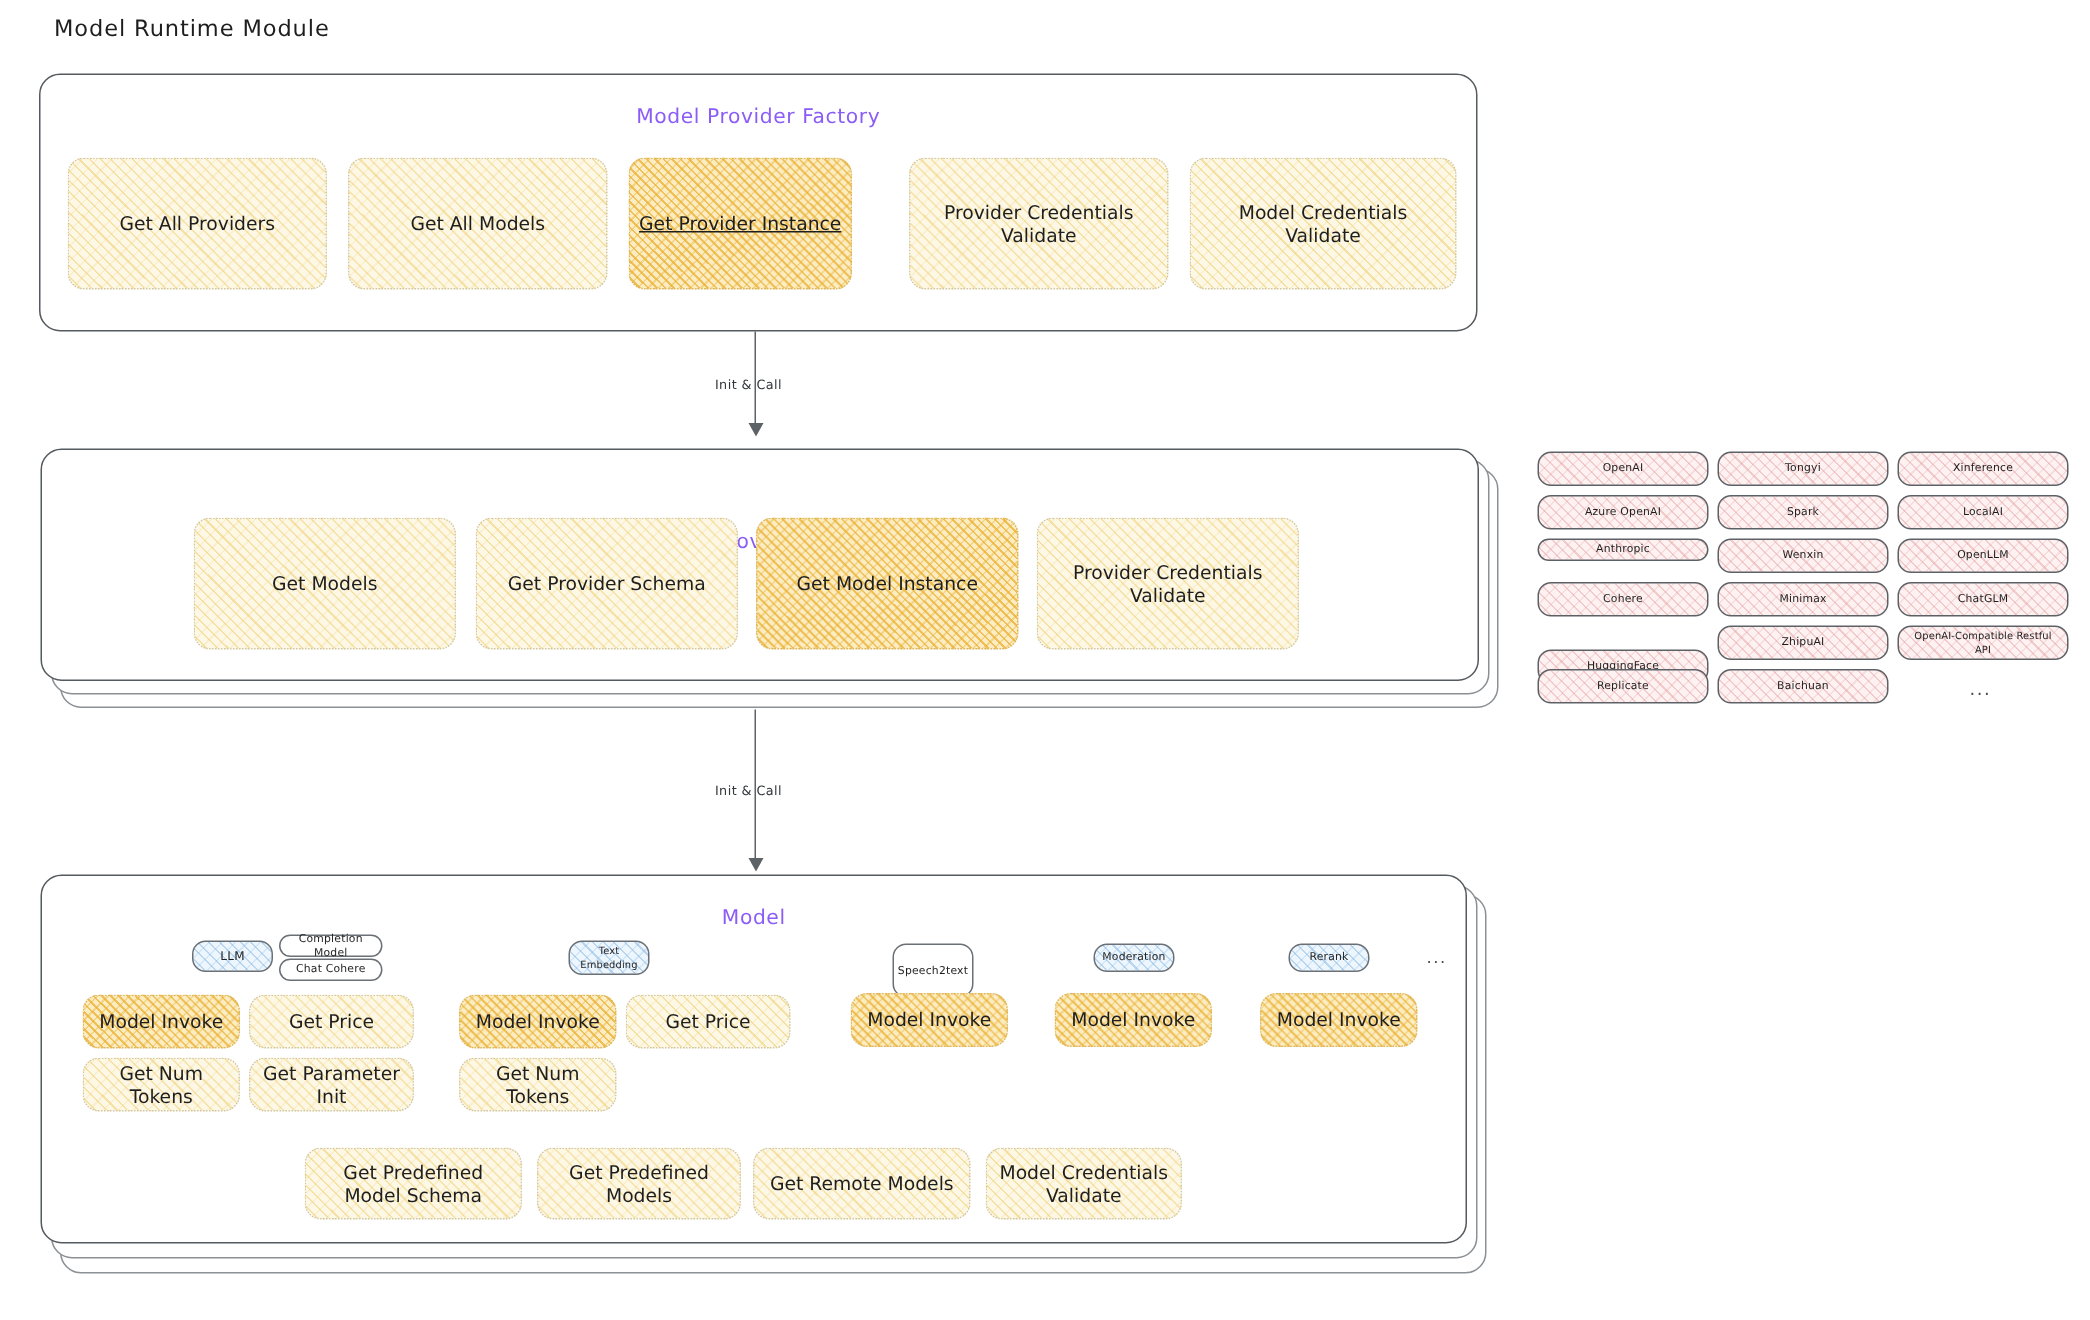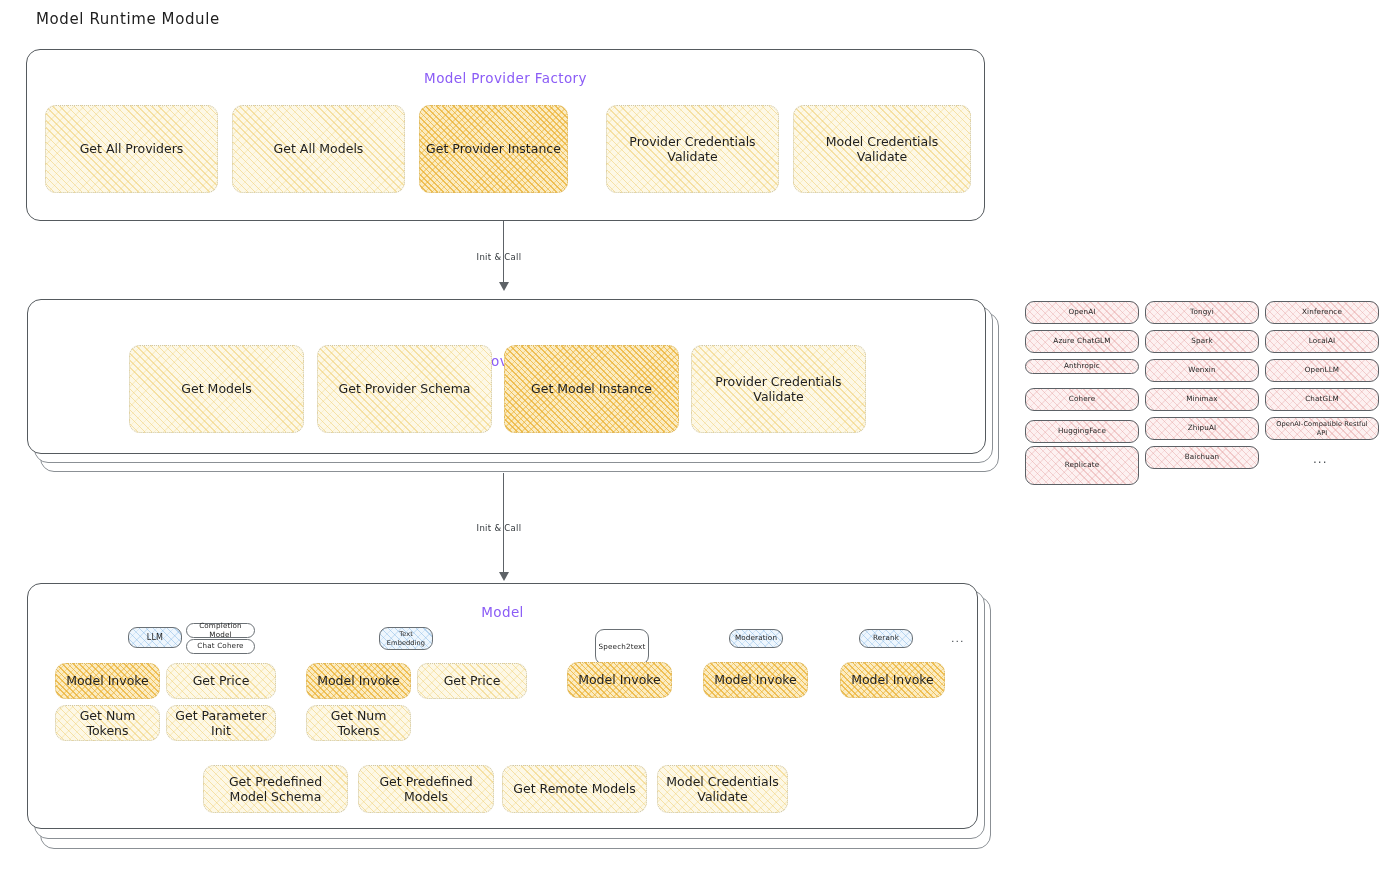--- a/index.html
+++ b/index.html
@@ -120,44 +120,44 @@
 <div class="canvas">
 
   <div id="page-title">Model Runtime Module</div>
 
   <div class="card" style="left:26px;top:49px;width:959px;height:172px;">
   </div>
   <div class="card-title" style="left:26px;top:70px;width:959px;">Model Provider Factory</div>
 
   <div class="hbox fill-cream t12" style="left:45px;top:105px;width:173px;height:88px;">Get All Providers</div>
   <div class="hbox fill-cream t12" style="left:232px;top:105px;width:173px;height:88px;">Get All Models</div>
-  <div class="hbox fill-amber t12" style="left:419px;top:105px;width:149px;height:88px;">Get Provider Instance</div>
+  <div class="hbox fill-amber t12" style="left:419px;top:105px;width:149px;height:88px;text-decoration:underline;">Get Provider Instance</div>
   <div class="hbox fill-cream t12" style="left:606px;top:105px;width:173px;height:88px;">Provider Credentials Validate</div>
   <div class="hbox fill-cream t12" style="left:793px;top:105px;width:178px;height:88px;">Model Credentials Validate</div>
 
   <div class="arrow-line" style="left:503px;top:221px;height:63px;"></div>
   <div class="arrow-head" style="left:499px;top:282px;"></div>
   <div class="arrow-label" style="left:499px;top:252px;">Init &amp; Call</div>
 
   <div class="card-shadow" style="left:40px;top:312px;width:959px;height:160px;"></div>
   <div class="card-shadow" style="left:34px;top:306px;width:959px;height:157px;"></div>
   <div class="card" style="left:27px;top:299px;width:959px;height:155px;"></div>
   <div class="card-title" style="left:27px;top:321px;width:959px;margin-top:32px;">Provider</div>
 
   <div class="hbox fill-cream t12" style="left:129px;top:345px;width:175px;height:88px;">Get Models</div>
   <div class="hbox fill-cream t12" style="left:317px;top:345px;width:175px;height:88px;">Get Provider Schema</div>
   <div class="hbox fill-amber t12" style="left:504px;top:345px;width:175px;height:88px;">Get Model Instance</div>
   <div class="hbox fill-cream t12" style="left:691px;top:345px;width:175px;height:88px;">Provider Credentials Validate</div>
 
   <div class="hbox fill-rose t7" style="left:1025px;top:301px;width:114px;height:23px;">OpenAI</div>
-  <div class="hbox fill-rose t7" style="left:1025px;top:330px;width:114px;height:23px;">Azure ChatGLM</div>
+  <div class="hbox fill-rose t7" style="left:1025px;top:330px;width:114px;height:23px;">Azure OpenAI</div>
   <div class="hbox fill-rose t7" style="left:1025px;top:359px;width:114px;height:15px;">Anthropic</div>
   <div class="hbox fill-rose t7" style="left:1025px;top:388px;width:114px;height:23px;">Cohere</div>
-  <div class="hbox fill-rose t7" style="left:1025px;top:420px;width:114px;height:23px;">HuggingFace</div>
-  <div class="hbox fill-rose t7" style="left:1025px;top:446px;width:114px;height:39px;">Replicate</div>
+  <div class="hbox fill-rose t7" style="left:1025px;top:433px;width:114px;height:23px;">HuggingFace</div>
+  <div class="hbox fill-rose t7" style="left:1025px;top:446px;width:114px;height:23px;">Replicate</div>
 
   <div class="hbox fill-rose t7" style="left:1145px;top:301px;width:114px;height:23px;">Tongyi</div>
   <div class="hbox fill-rose t7" style="left:1145px;top:330px;width:114px;height:23px;">Spark</div>
   <div class="hbox fill-rose t7" style="left:1145px;top:359px;width:114px;height:23px;">Wenxin</div>
   <div class="hbox fill-rose t7" style="left:1145px;top:388px;width:114px;height:23px;">Minimax</div>
   <div class="hbox fill-rose t7" style="left:1145px;top:417px;width:114px;height:23px;">ZhipuAI</div>
   <div class="hbox fill-rose t7" style="left:1145px;top:446px;width:114px;height:23px;">Baichuan</div>
 
   <div class="hbox fill-rose t7" style="left:1265px;top:301px;width:114px;height:23px;">Xinference</div>
   <div class="hbox fill-rose t7" style="left:1265px;top:330px;width:114px;height:23px;">LocalAI</div>

